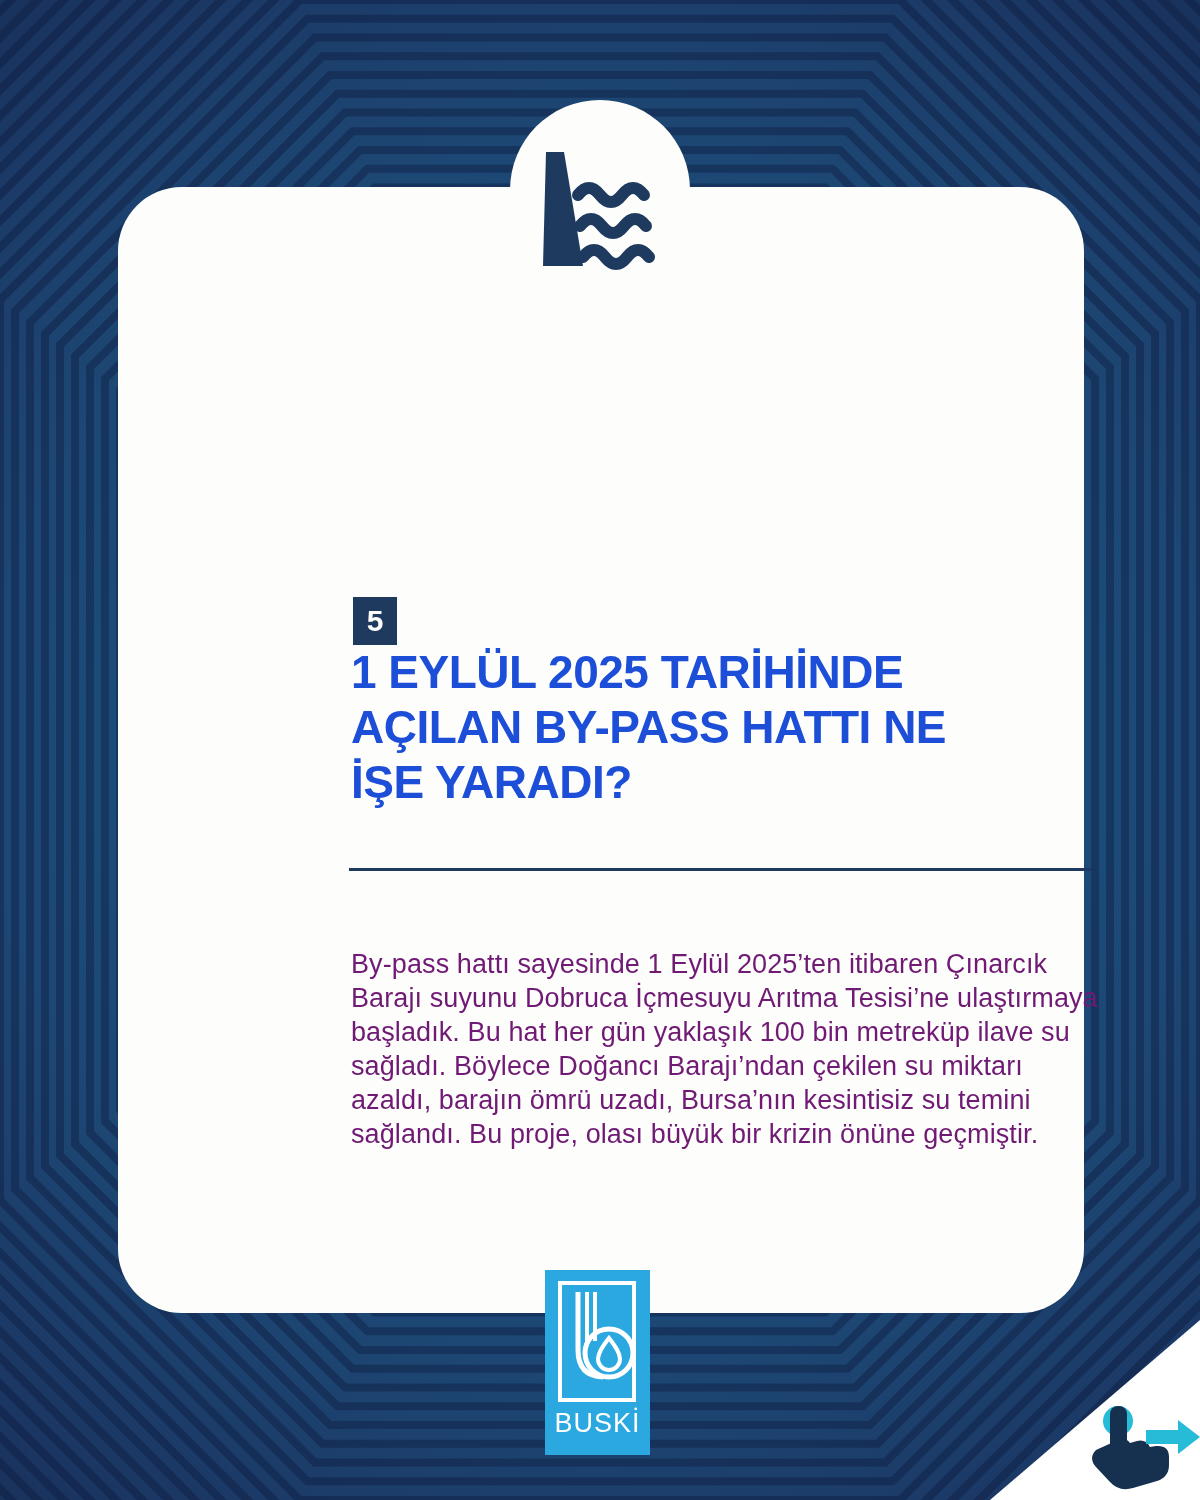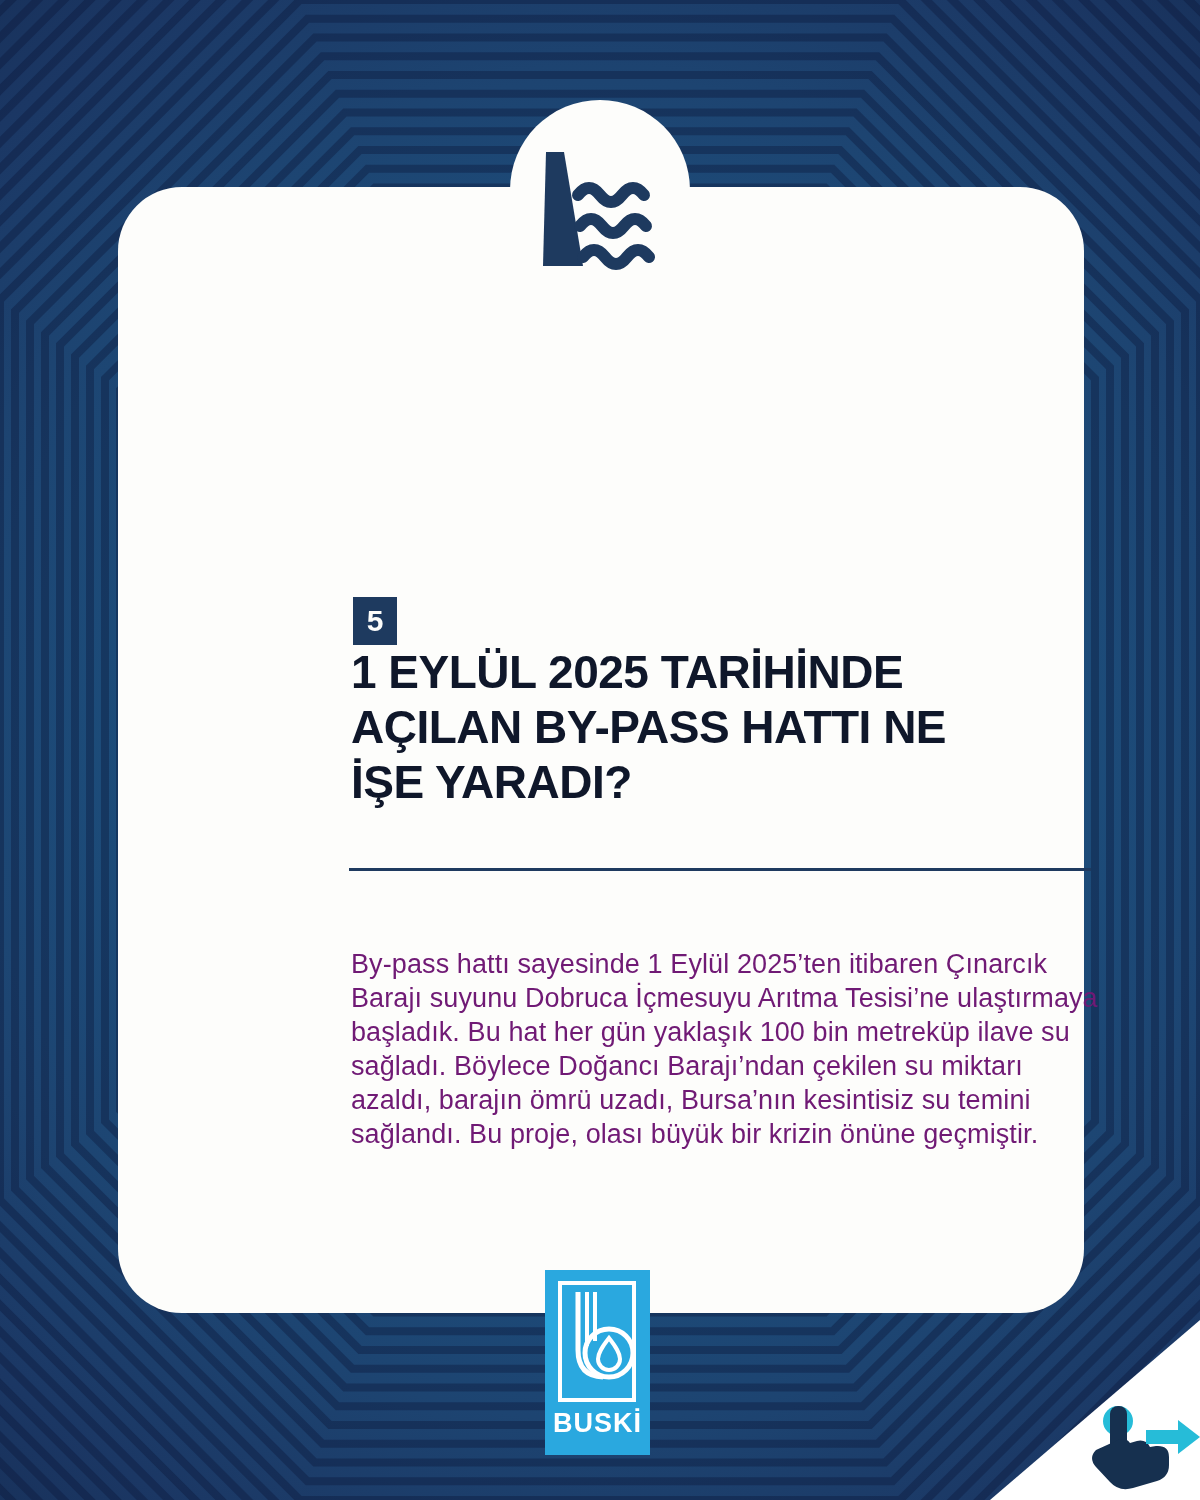--- a/index.html
+++ b/index.html
@@ -22,40 +22,40 @@
   }
   .dam-icon-svg{position:absolute;left:530px;top:138px;width:140px;height:140px;}
 
   .badge{
     position:absolute;left:235px;top:410px;width:44px;height:48px;
     background:#1e3a5f;display:flex;align-items:center;justify-content:center;
     color:#fdfdfb;font-size:30px;font-weight:700;
   }
   .title{
     position:absolute;left:233px;top:458px;width:760px;
-    color:#0f172a;font-size:46px;font-weight:700;line-height:1.20;
+    color:#1d4ed8;font-size:46px;font-weight:700;line-height:1.20;
     letter-spacing:-0.5px;
   }
   .divider{
     position:absolute;left:231px;top:681px;width:742px;height:0;
     border-top:3px solid #1e3a5f;
   }
   .body-text{
     position:absolute;left:233px;top:733px;width:752px;
     color:#701a75;font-size:27px;line-height:1.26;letter-spacing:0.1px;
   }
 
   .buski-logo{
     position:absolute;left:545px;top:1270px;width:105px;height:185px;
     background:#2aa8df;
   }
   .buski-logo svg{position:absolute;left:0;top:0;width:105px;height:155px;}
   .buski-logo .logo-text{
     position:absolute;left:0;top:138px;width:105px;text-align:center;
-    color:#ffffff;font-size:27px;font-weight:700;letter-spacing:1px;
+    color:#ffffff;font-size:27px;font-weight:400;letter-spacing:1px;
   }
   .swipe-corner-svg{position:absolute;left:980px;top:1300px;width:220px;height:200px;}
 </style>
 </head>
 <body>
 
 <div class="stage">
 
   <svg id="bg-rings" viewBox="0 0 1200 1500">
       <polygon points="585.0,712.5 615.0,712.5 630.0,727.5 630.0,772.5 615.0,787.5 585.0,787.5 570.0,772.5 570.0,727.5"></polygon>

